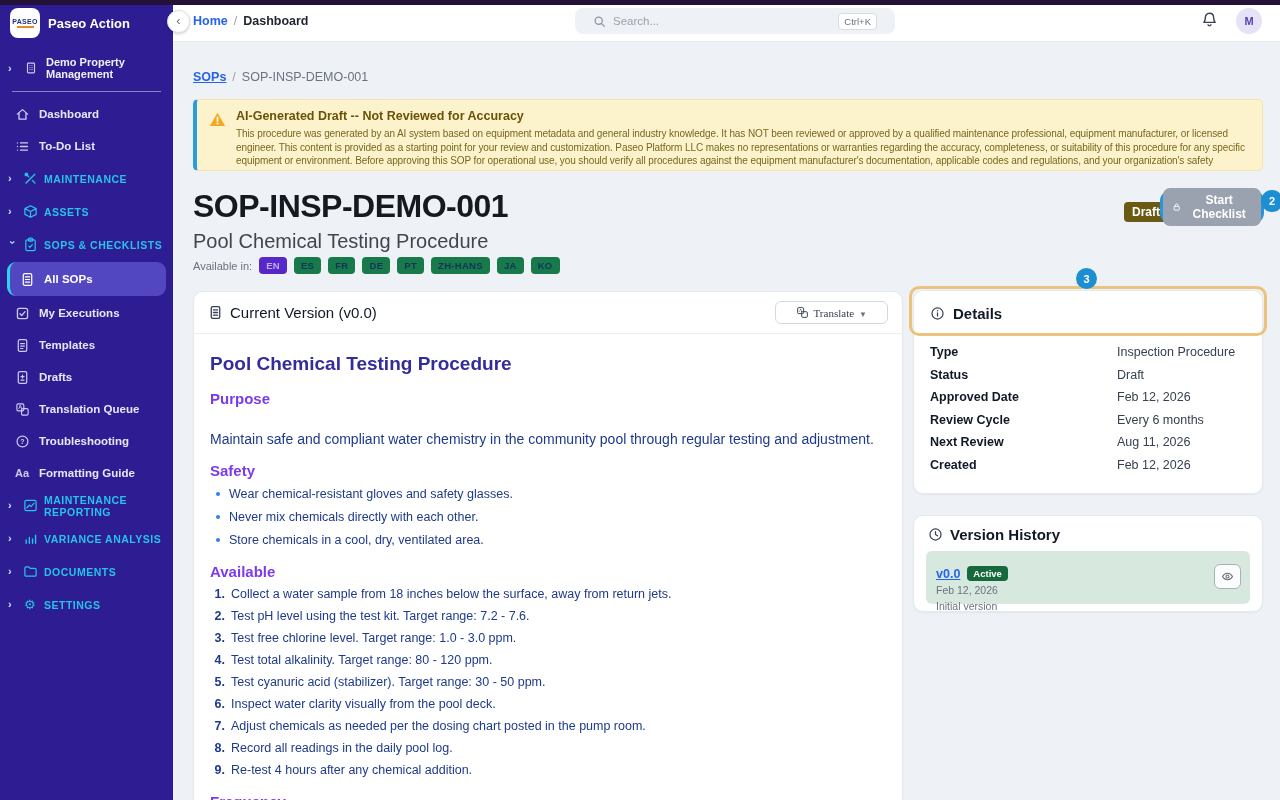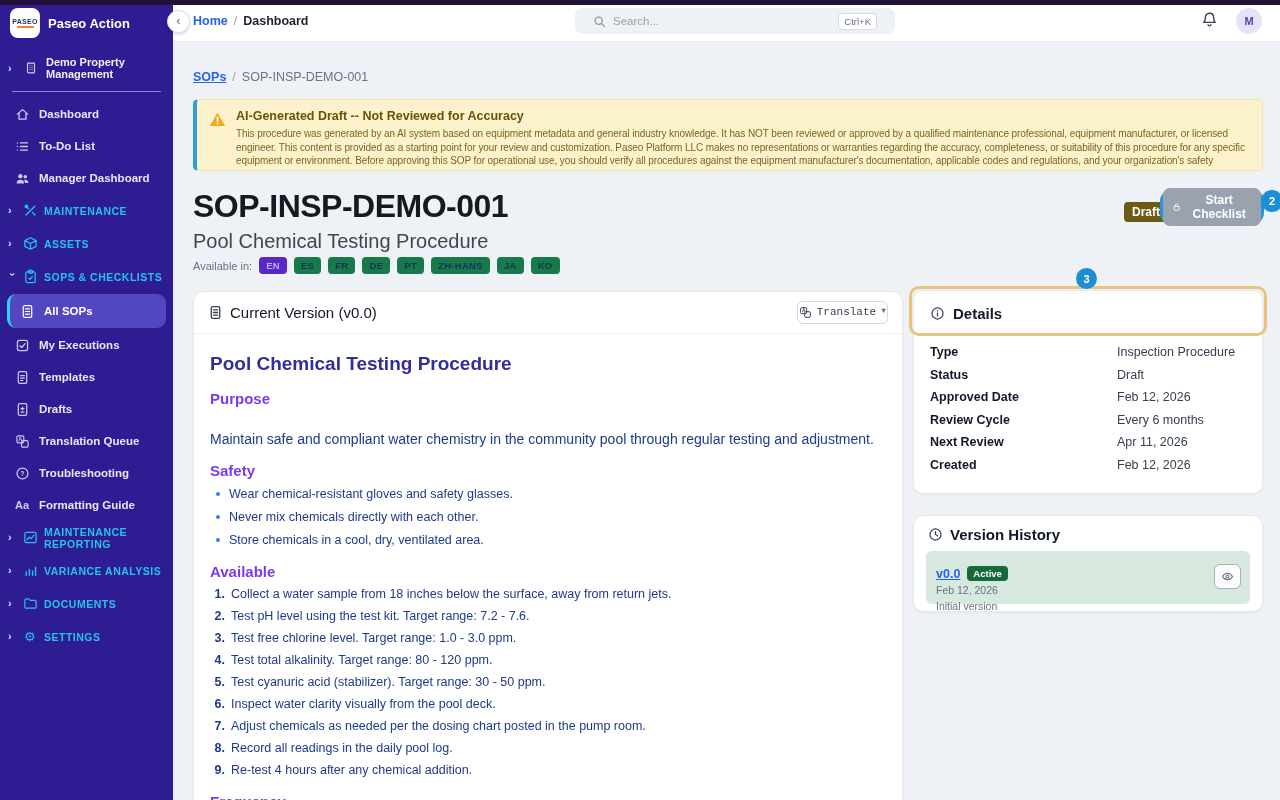--- a/index.html
+++ b/index.html
@@ -77,22 +77,22 @@
   .avail-label{font-size:11px;color:#6b7280}
   .chip{font-size:9.5px;font-weight:700;padding:3px 7px;border-radius:4px;letter-spacing:.3px}
   .chip-en{background:#5727c9;color:#bdb0ef}
   .chip-green{background:#187a4b;color:#14335c}
 
   .card{background:#fff;border:1px solid #e6e8ec;border-radius:10px;box-shadow:0 1px 2px rgba(16,24,40,.05)}
   .doc-card{position:absolute;left:20px;top:249px;width:710px;height:620px}
   .doc-head{height:42px;display:flex;align-items:center;gap:7px;padding:0 14px;border-bottom:1px solid #eceef2}
   .doc-head-title{font-size:15px;font-weight:400;color:#111827}
   .doc-head svg{color:#374151}
-  .translate-btn{margin-left:auto;display:flex;align-items:flex-start;gap:5px;border:1px solid #d4d8de;border-radius:6px;
-    padding:4px 1px;font-size:11px;color:#374151;background:#fff;cursor:pointer;font-family:Liberation Mono, monospace}
+  .translate-btn{margin-left:auto;display:flex;align-items:flex-end;gap:5px;border:1px solid #d4d8de;border-radius:6px;
+    padding:4px 20px;font-size:11px;color:#374151;background:#fff;cursor:pointer;font-family:Liberation Serif, serif}
   .caret{font-size:8px;color:#6b7280}
   .doc-body{padding:19px 16px}
   .doc-title{font-size:19px;font-weight:800;color:#332c9b}
   .doc-h2{font-size:15px;font-weight:700;color:#7c3aed;margin-top:15px}
   .doc-p{font-size:14px;color:#1e3a8a;margin-top:24px;line-height:16px}
   .doc-ul{margin-top:5px}
   .doc-uli{display:flex;gap:9px;font-size:12.5px;color:#1e3a8a;margin-top:7px;line-height:16px;align-items:flex-start}
   .doc-uli::before{content:"";width:4px;height:4px;border-radius:50%;background:#2f7ff0;margin-top:6px;flex:none;margin-left:6px}
   .doc-ol{margin-top:4px}
   .doc-oli{display:flex;gap:6px;font-size:12.5px;color:#1e3a8a;margin-top:6.5px;line-height:15.5px}
@@ -155,31 +155,20 @@
           </span>
         <span>Dashboard</span>
       </div>
       <div class="sb-item">
         <span class="sb-icon">
             <svg width="15" height="15" viewBox="0 0 16 16" fill="none" stroke="currentColor" stroke-width="1.4" stroke-linecap="round">
               <path d="M5.8 4.2h7.5M5.8 8h7.5M5.8 11.8h7.5M2.6 4.2h.01M2.6 8h.01M2.6 11.8h.01"></path>
             </svg>
           </span>
         <span>To-Do List</span>
-      </div>
-      <div class="sb-item">
-        <span class="sb-icon">
-            <svg width="15" height="15" viewBox="0 0 16 16" fill="currentColor">
-              <circle cx="5.7" cy="5.6" r="2.3"></circle>
-              <circle cx="11" cy="6.1" r="1.9"></circle>
-              <path d="M1.8 12.8c0-2.3 2-3.4 3.9-3.4s3.9 1.1 3.9 3.4v.4H1.8z"></path>
-              <path d="M10.6 12.4c0-1.2-.5-2.2-1.3-2.8.5-.2 1.1-.3 1.7-.3 1.6 0 3.2.9 3.2 2.9v.6h-3.6z"></path>
-            </svg>
-          </span>
-        <span>Manager Dashboard</span>
       </div>
 
       <div class="sb-section">
         <span class="chev">›</span>
         <span class="sb-icon">
             <svg width="15" height="15" viewBox="0 0 16 16" fill="none" stroke="currentColor" stroke-width="1.5" stroke-linecap="round">
               <path d="M3.2 12.8 12.6 3.4M3.4 3.4l2.7 2.7M10 10l2.7 2.7"></path>
               <circle cx="3.6" cy="3.6" r="1.3"></circle>
             </svg>
           </span>
@@ -473,21 +462,21 @@
         <div class="d-row">
             <span class="d-label">Approved Date</span>
             <span class="d-value">Feb 12, 2026</span>
           </div>
         <div class="d-row">
             <span class="d-label">Review Cycle</span>
             <span class="d-value">Every 6 months</span>
           </div>
         <div class="d-row">
             <span class="d-label">Next Review</span>
-            <span class="d-value">Apr 11, 2026</span>
+            <span class="d-value">Aug 11, 2026</span>
           </div>
         <div class="d-row">
             <span class="d-label">Created</span>
             <span class="d-value">Feb 12, 2026</span>
           </div>
       </div>
     </section>
     <div class="details-ring"></div>
     <div class="anno-circle circle3">3</div>
 

